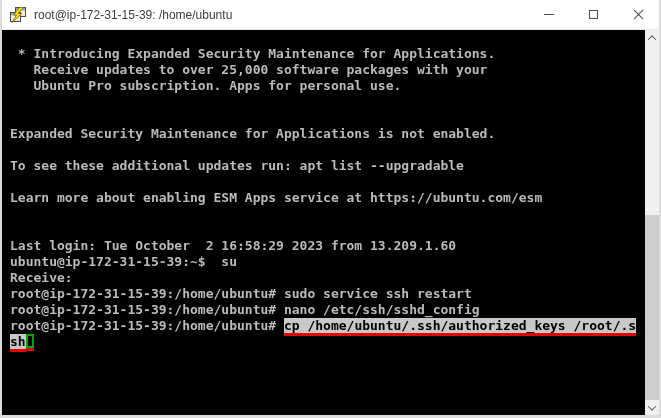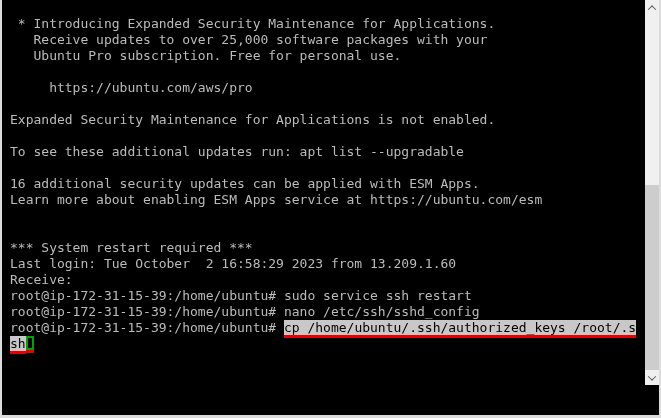--- a/index.html
+++ b/index.html
@@ -37,21 +37,21 @@
   }
   .close-glyph::before{transform:rotate(45deg);}
   .close-glyph::after{transform:rotate(-45deg);}
   
   .body{display:flex;height:385px;}
   .term{
     flex:1 1 auto;background:var(--term-bg);color:var(--term-fg);
     font-family:"DejaVu Sans Mono","Liberation Mono",monospace;
     font-size:13px;line-height:16px;padding-left:8px;overflow:hidden;
   }
-  .term-line{white-space:pre;min-height:16px;height:16px;}
+  .term-line{white-space:pre;min-height:16px;height:16px;font-weight:bold;}
   .term-line span{white-space:pre;}
   .sel{background:var(--sel-bg);color:var(--sel-fg);}
   .redline{box-shadow:0 3px 0 0 var(--red);}
   .cursor{
     display:inline-block;width:8px;height:14px;vertical-align:-2px;
     border:2px solid var(--cursor);background:transparent;
   }
   
   .scrollbar{
     flex:0 0 14px;background:var(--track);display:flex;flex-direction:column;
@@ -64,40 +64,57 @@
   .sb-track{flex:1 1 auto;width:14px;position:relative;}
   .sb-thumb{
     position:absolute;left:0;width:14px;top:48%;bottom:0;background:var(--thumb);
   }
 </style>
 </head>
 <body>
 
 <div class="window">
 
+  <div class="titlebar">
+    <svg class="app-icon" viewBox="0 0 18 16">
+      <rect x="6.5" y="0.5" width="10" height="9" fill="#f2eedd" stroke="#4a4a4a" stroke-width="1"></rect>
+      <rect x="7" y="1" width="9" height="2.4" fill="#97a2b4"></rect>
+      <rect x="1.5" y="5.5" width="10" height="9" fill="#f2eedd" stroke="#4a4a4a" stroke-width="1"></rect>
+      <rect x="2" y="6" width="9" height="2.4" fill="#97a2b4"></rect>
+      <polygon points="11,0 4.5,8 7.5,8 3,15.5 13,6.5 9,6.5 14.5,0.5" fill="#ffe000" stroke="#7a6000" stroke-width="0.8"></polygon>
+    </svg>
+    <span class="title-text">root@ip-172-31-15-39: /home/ubuntu</span>
+    <button class="caption-btn">
+      <span class="min-glyph"></span>
+    </button>
+    <button class="caption-btn">
+      <span class="max-glyph"></span>
+    </button>
+    <button class="caption-btn">
+      <span class="close-glyph"></span>
+    </button>
+  </div>
 
   <div class="body">
     <div class="term">
         <div class="term-line"><span></span></div>
         <div class="term-line"><span> * Introducing Expanded Security Maintenance for Applications.</span></div>
         <div class="term-line"><span>   Receive updates to over 25,000 software packages with your</span></div>
-        <div class="term-line"><span>   Ubuntu Pro subscription. Free for personal use.</span></div>
+        <div class="term-line"><span>   Ubuntu Pro subscription. Apps for personal use.</span></div>
         <div class="term-line"><span></span></div>
-        <div class="term-line"><span>     https://ubuntu.com/aws/pro</span></div>
         <div class="term-line"><span></span></div>
         <div class="term-line"><span>Expanded Security Maintenance for Applications is not enabled.</span></div>
         <div class="term-line"><span></span></div>
         <div class="term-line"><span>To see these additional updates run: apt list --upgradable</span></div>
         <div class="term-line"><span></span></div>
-        <div class="term-line"><span>16 additional security updates can be applied with ESM Apps.</span></div>
         <div class="term-line"><span>Learn more about enabling ESM Apps service at https://ubuntu.com/esm</span></div>
         <div class="term-line"><span></span></div>
         <div class="term-line"><span></span></div>
-        <div class="term-line"><span>*** System restart required ***</span></div>
         <div class="term-line"><span>Last login: Tue October  2 16:58:29 2023 from 13.209.1.60</span></div>
+        <div class="term-line"><span>ubuntu@ip-172-31-15-39:~$  su</span></div>
         <div class="term-line"><span>Receive:</span></div>
         <div class="term-line"><span>root@ip-172-31-15-39:/home/ubuntu# sudo service ssh restart</span></div>
         <div class="term-line"><span>root@ip-172-31-15-39:/home/ubuntu# nano /etc/ssh/sshd_config</span></div>
         <div class="term-line"><span>root@ip-172-31-15-39:/home/ubuntu# </span><span class="sel redline">cp /home/ubuntu/.ssh/authorized_keys /root/.s</span></div>
         <div class="term-line"><span class="sel redline">sh</span><span class="cursor redline"></span></div>
       </div>
     <div class="scrollbar">
       <div class="sb-arrow">
         <span class="chev chev-up"></span>
       </div>

